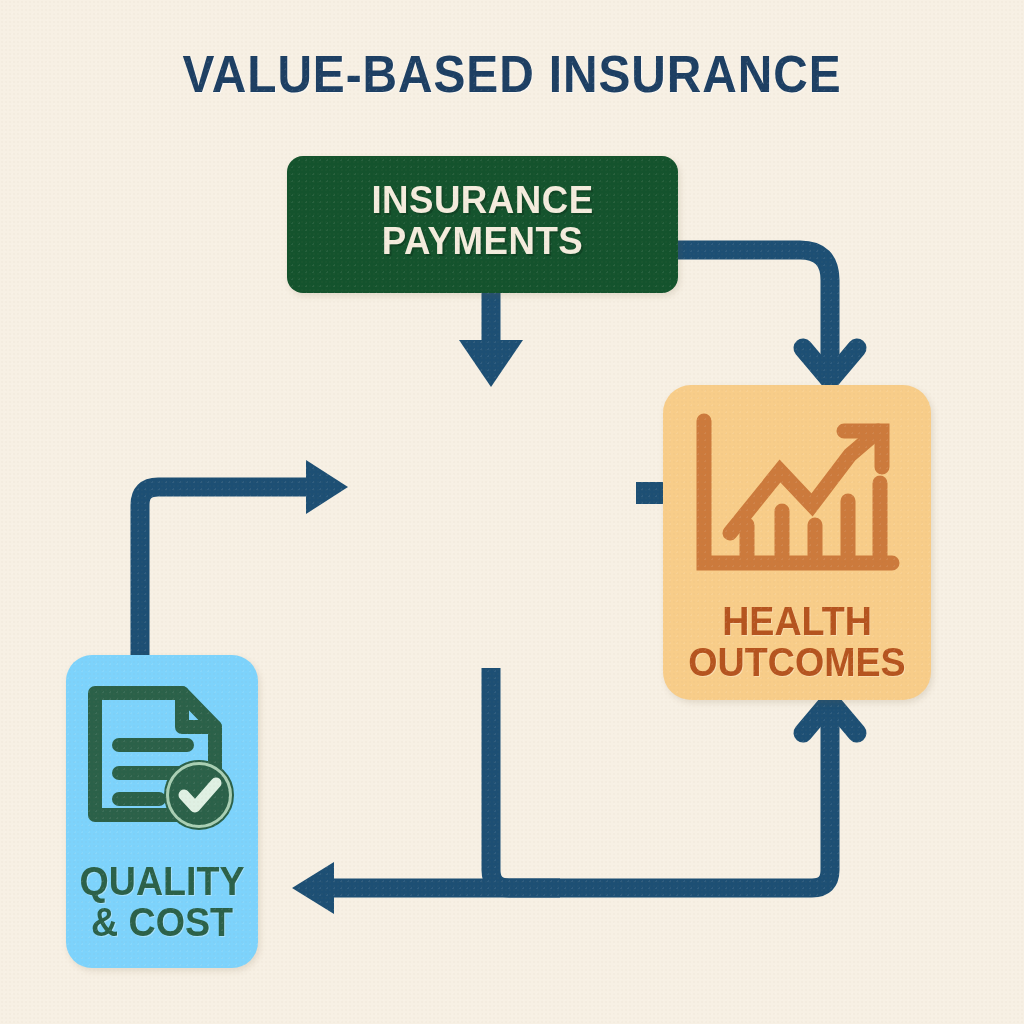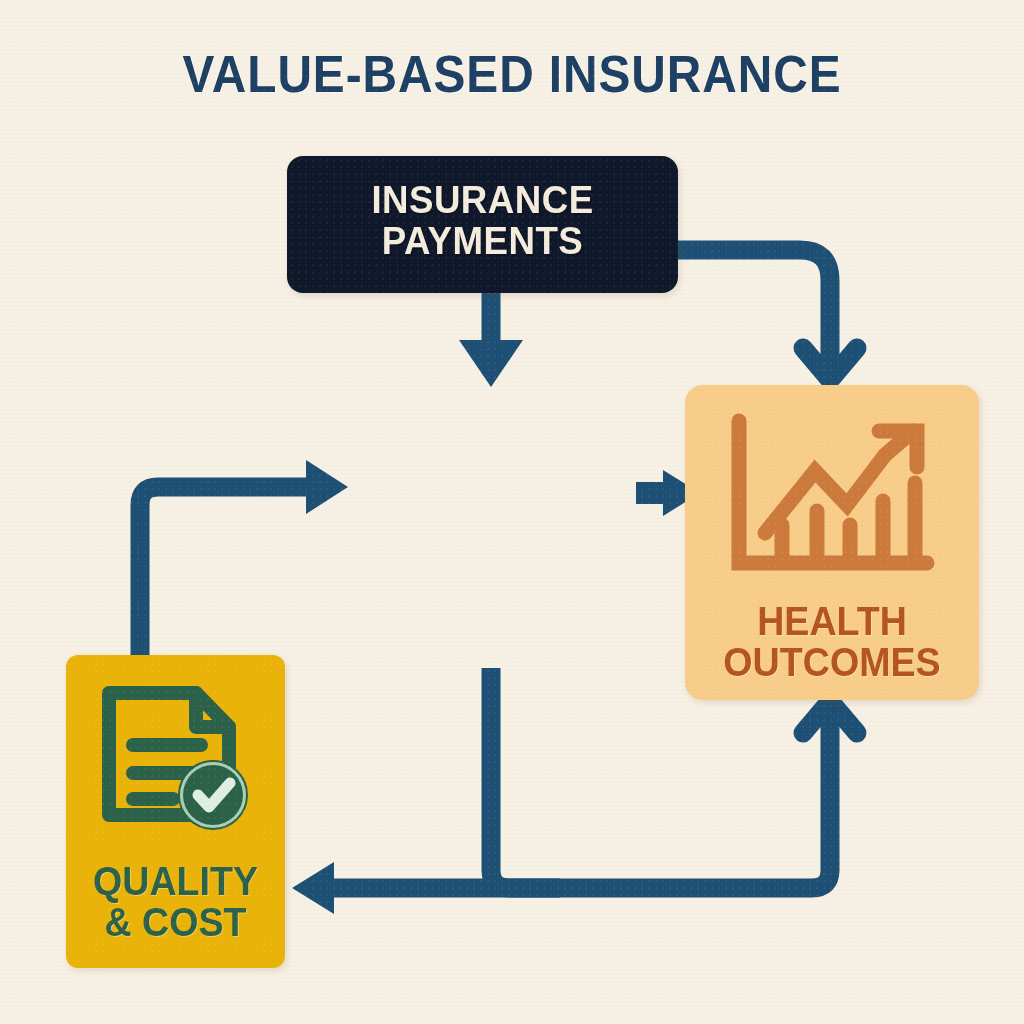--- a/index.html
+++ b/index.html
@@ -70,21 +70,21 @@
     left: 50%;
     transform: translateX(-50%);
   }
 
   
   #node-insurance {
     left: 287px;
     top: 156px;
     width: 391px;
     height: 137px;
-    background: #0f172a;
+    background: #14532d;
     border-radius: 16px;
     padding-left: 42px;
   }
   #node-insurance .label {
     top: 24px;
     font-size: 39px;
     color: #f4ecdd;
     letter-spacing: .5px;
     text-shadow: 2px 2px 0 rgba(0,0,0,.18);
   }
@@ -101,43 +101,43 @@
   #node-providers .icon { top: 24px; }
   #node-providers .label {
     bottom: 24px;
     font-size: 40px;
     color: #1d3f63;
     text-shadow: 1px 1px 0 rgba(255,255,255,.35);
   }
 
   
   #node-outcomes {
-    left: 685px;
+    left: 663px;
     top: 385px;
-    width: 294px;
+    width: 268px;
     height: 315px;
     background: #f8cd89;
-    border-radius: 18px;
+    border-radius: 28px;
   }
   #node-outcomes .icon { top: 28px; }
   #node-outcomes .label {
     bottom: 16px;
     font-size: 40px;
     color: #b5541f;
     text-shadow: 1px 1px 0 rgba(255,255,255,.30);
   }
 
   
   #node-quality {
     left: 66px;
     top: 655px;
-    width: 219px;
+    width: 192px;
     height: 313px;
-    background: #eab308;
-    border-radius: 12px;
+    background: #7dd3fc;
+    border-radius: 26px;
   }
   #node-quality .icon { top: 28px; }
   #node-quality .label {
     bottom: 24px;
     font-size: 40px;
     color: #2b6149;
     text-shadow: 1px 1px 0 rgba(255,255,255,.32);
   }
 
   

